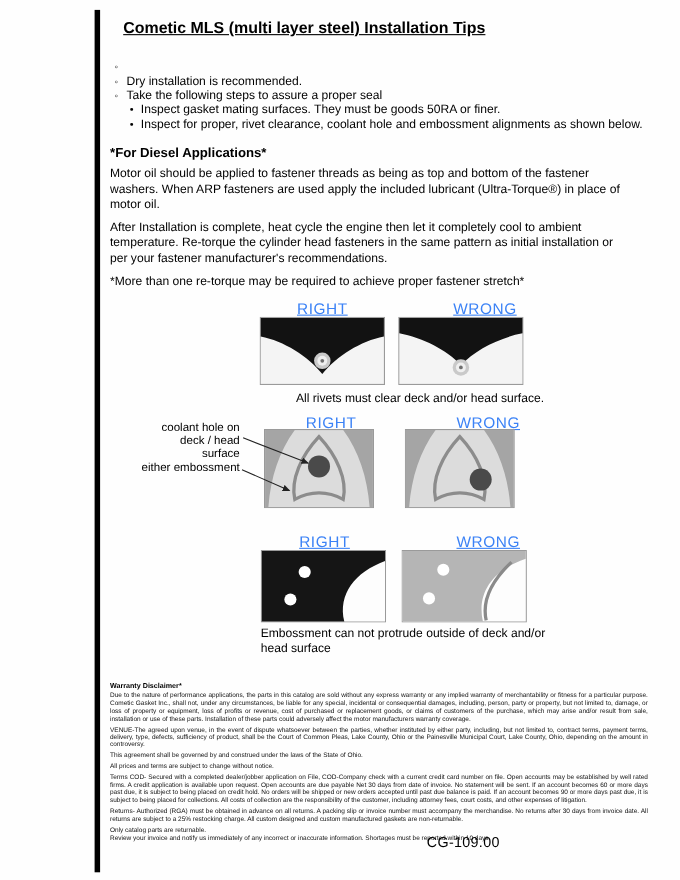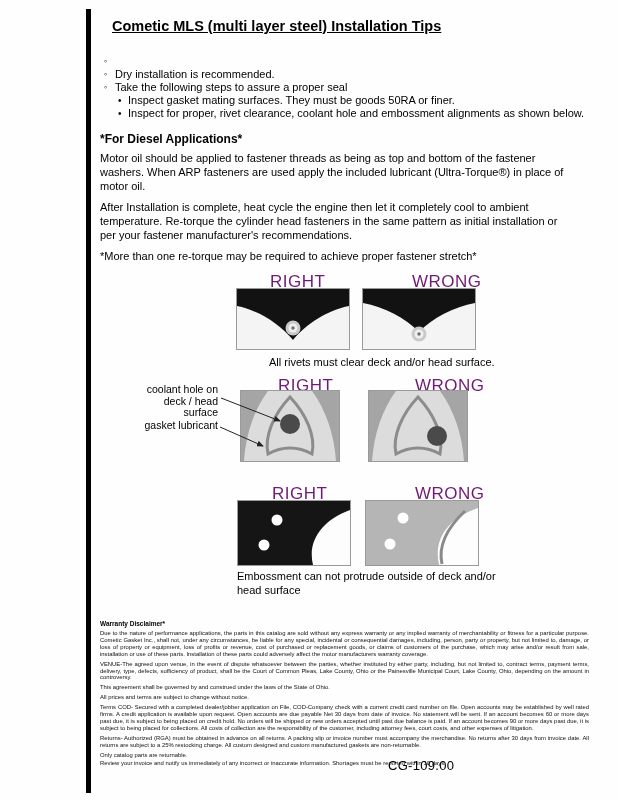--- a/index.html
+++ b/index.html
@@ -62,23 +62,24 @@
   }
   .para.note { margin-top: 7px; }
   .diagram-wrap {
     position: relative;
     margin-top: 9px;
     width: 492px;
     height: 328px;
   }
   .rw-label {
     position: absolute;
-    font-size: 17px;
+    font-size: 14px;
     letter-spacing: 0.5px;
-    color: #701a75;
+    color: #3b82f6;
+    text-decoration: underline;
   }
   .dimg { position: absolute; }
   .dimg svg { display: block; }
   .dcaption {
     position: absolute;
     font-size: 11px;
     line-height: 13.5px;
     color: #000;
   }
   .ann-label {
@@ -170,21 +171,21 @@
         <circle cx="57" cy="46" r="4.5" fill="#efefef"></circle>
         <circle cx="57" cy="46" r="1.7" fill="#6f6f6f"></circle>
       </svg>
     </div>
     <div class="dcaption" style="left:137px; top:84px;margin-left:32px;">All rivets must clear deck and/or head surface.</div>
 
     <div class="rw-label" style="left:178px; top:104px;">RIGHT</div>
     <div class="rw-label" style="left:315px; top:104px;">WRONG</div>
 
     <div class="ann-label" style="left:28px; top:112px; width:90px; text-align:right;">coolant hole on deck / head surface</div>
-    <div class="ann-label" style="left:18px; top:148px; width:100px; text-align:right;">gasket lubricant</div>
+    <div class="ann-label" style="left:18px; top:148px; width:100px; text-align:right;">either embossment</div>
 
     <div class="dimg" style="left:140px; top:118px;">
       <svg width="100" height="72" viewBox="0 0 100 72">
         <rect x="0.5" y="0.5" width="99" height="71" fill="#dcdcdc" stroke="#9a9a9a"></rect>
         <path d="M1,1 H28 C14,20 6,44 4,71 H1 Z" fill="#a5a5a5"></path>
         <path d="M99,1 H72 C86,20 94,44 96,71 H99 Z" fill="#a5a5a5"></path>
         <path d="M50,7 C66,24 76,46 72,64 C58,56 42,56 28,64 C24,46 34,24 50,7 Z" fill="none" stroke="#8c8c8c" stroke-width="3"></path>
         <circle cx="50" cy="34" r="10" fill="#4a4a4a"></circle>
       </svg>
     </div>

